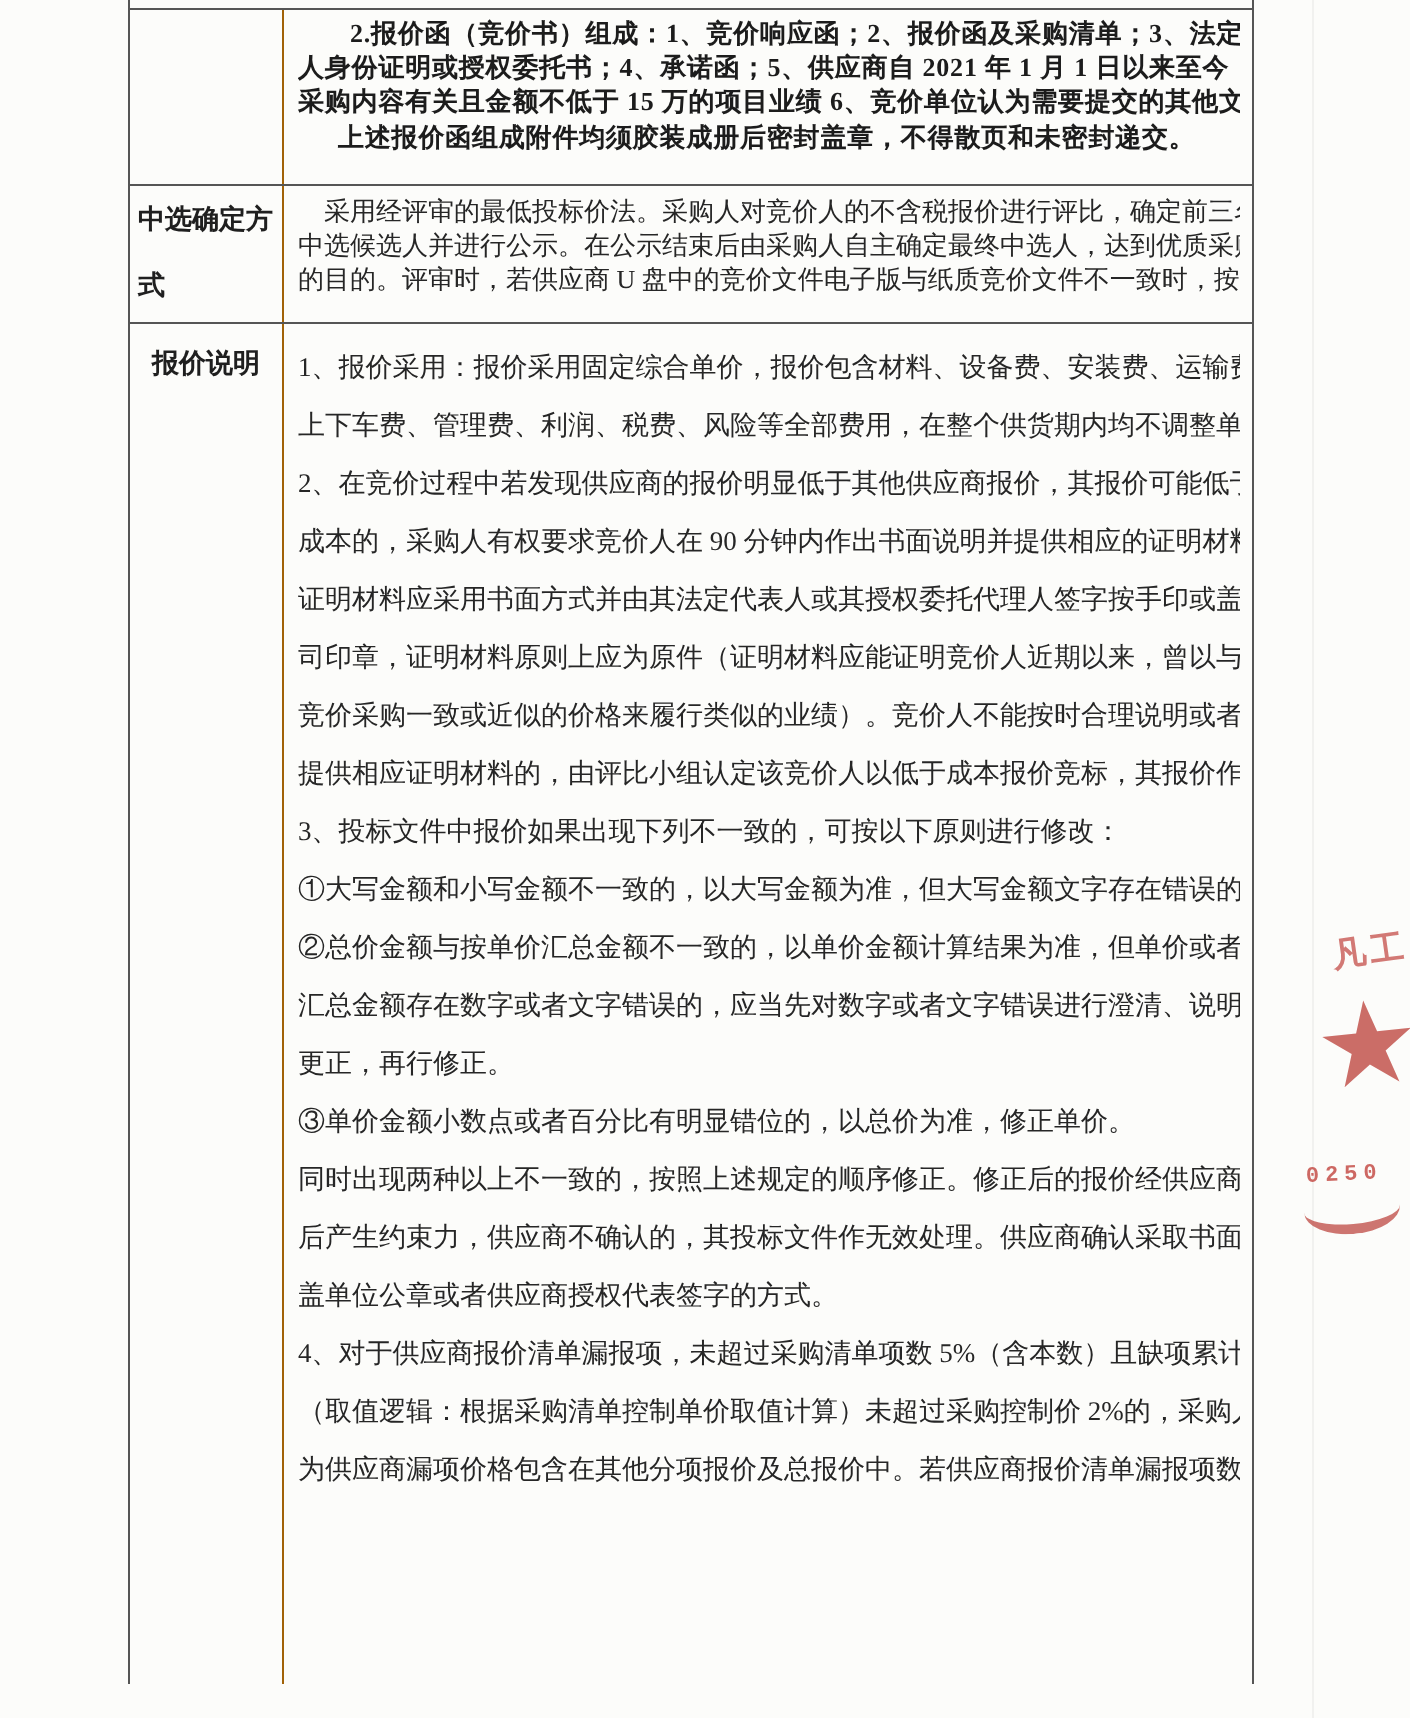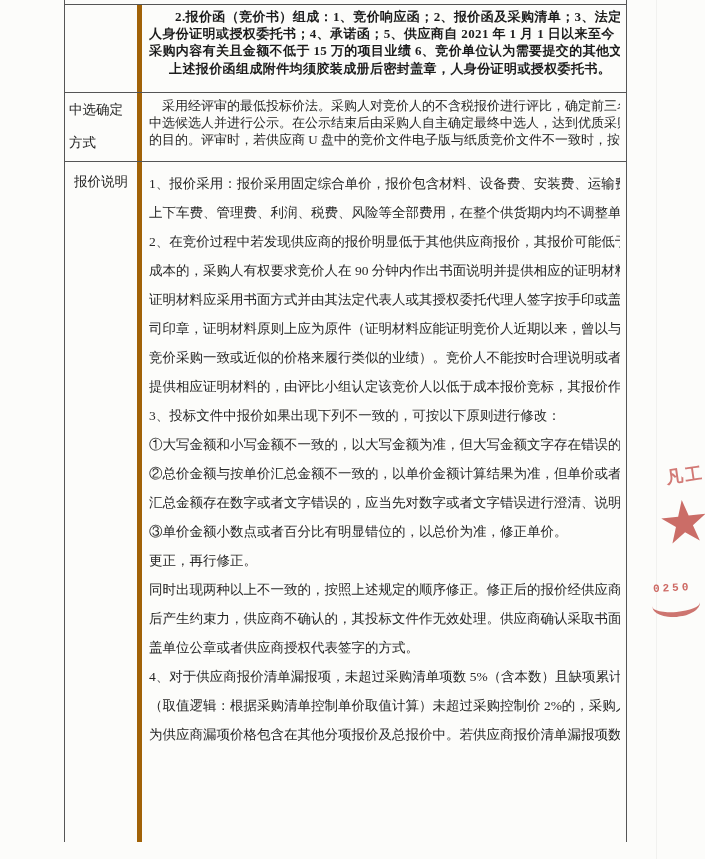--- a/index.html
+++ b/index.html
@@ -27,23 +27,23 @@
     box-sizing:border-box;
     display:flex;flex-direction:column;
   }
   .row{display:flex;border-top:1px solid #555;box-sizing:border-box;}
   .row-sliver{height:4px;border-top:none;}
   .row-1{height:88px;}
   .row-2{height:69px;}
   .row-3{flex:1;}
   .hcell{
     width:77px;box-sizing:border-box;
-    border-right:5px solid #a16207;
+    border-right:1px solid #a16207;
     padding:0 4px;
-    font-size:13.5px;font-weight:normal;color:#1f1f1f;
+    font-size:13.5px;font-weight:bold;color:#1f1f1f;
     overflow:hidden;
   }
   .row-2 .hcell{line-height:33px;}
   .row-3 .hcell{padding-top:10px;line-height:20px;text-align:center;}
   .bcell{
     flex:1;box-sizing:border-box;
     padding:1px 6px 0 7px;
     overflow:hidden;
   }
   .tline{
@@ -103,21 +103,21 @@
   <div class="doc-table">
 
     <div class="row row-sliver"></div>
 
     <div class="row row-1">
       <div class="hcell"></div>
       <div class="bcell">
           <div class="tline">2.报价函（竞价书）组成：1、竞价响应函；2、报价函及采购清单；3、法定代表</div>
           <div class="tline">人身份证明或授权委托书；4、承诺函；5、供应商自 2021 年 1 月 1 日以来至今（含</div>
           <div class="tline">采购内容有关且金额不低于 15 万的项目业绩 6、竞价单位认为需要提交的其他文件。</div>
-          <div class="tline">上述报价函组成附件均须胶装成册后密封盖章，人身份证明或授权委托书。</div>
+          <div class="tline">上述报价函组成附件均须胶装成册后密封盖章，不得散页和未密封递交。</div>
         </div>
     </div>
 
     <div class="row row-2">
       <div class="hcell">中选确定方式</div>
       <div class="bcell">
           <div class="tline">采用经评审的最低投标价法。采购人对竞价人的不含税报价进行评比，确定前三名</div>
           <div class="tline">中选候选人并进行公示。在公示结束后由采购人自主确定最终中选人，达到优质采购</div>
           <div class="tline">的目的。评审时，若供应商 U 盘中的竞价文件电子版与纸质竞价文件不一致时，按照</div>
         </div>
@@ -131,22 +131,22 @@
           <div class="tline">2、在竞价过程中若发现供应商的报价明显低于其他供应商报价，其报价可能低于其</div>
           <div class="tline">成本的，采购人有权要求竞价人在 90 分钟内作出书面说明并提供相应的证明材料，</div>
           <div class="tline">证明材料应采用书面方式并由其法定代表人或其授权委托代理人签字按手印或盖公</div>
           <div class="tline">司印章，证明材料原则上应为原件（证明材料应能证明竞价人近期以来，曾以与本次</div>
           <div class="tline">竞价采购一致或近似的价格来履行类似的业绩）。竞价人不能按时合理说明或者不能</div>
           <div class="tline">提供相应证明材料的，由评比小组认定该竞价人以低于成本报价竞标，其报价作无效</div>
           <div class="tline">3、投标文件中报价如果出现下列不一致的，可按以下原则进行修改：</div>
           <div class="tline">①大写金额和小写金额不一致的，以大写金额为准，但大写金额文字存在错误的，应</div>
           <div class="tline">②总价金额与按单价汇总金额不一致的，以单价金额计算结果为准，但单价或者单价</div>
           <div class="tline">汇总金额存在数字或者文字错误的，应当先对数字或者文字错误进行澄清、说明或者</div>
+          <div class="tline">更正，再行修正。</div>
           <div class="tline">③单价金额小数点或者百分比有明显错位的，以总价为准，修正单价。</div>
-          <div class="tline">更正，再行修正。</div>
           <div class="tline">同时出现两种以上不一致的，按照上述规定的顺序修正。修正后的报价经供应商确认</div>
           <div class="tline">后产生约束力，供应商不确认的，其投标文件作无效处理。供应商确认采取书面且加</div>
           <div class="tline">盖单位公章或者供应商授权代表签字的方式。</div>
           <div class="tline">4、对于供应商报价清单漏报项，未超过采购清单项数 5%（含本数）且缺项累计金额</div>
           <div class="tline">（取值逻辑：根据采购清单控制单价取值计算）未超过采购控制价 2%的，采购人视</div>
           <div class="tline">为供应商漏项价格包含在其他分项报价及总报价中。若供应商报价清单漏报项数超过</div>
         </div>
     </div>
 
   </div>

